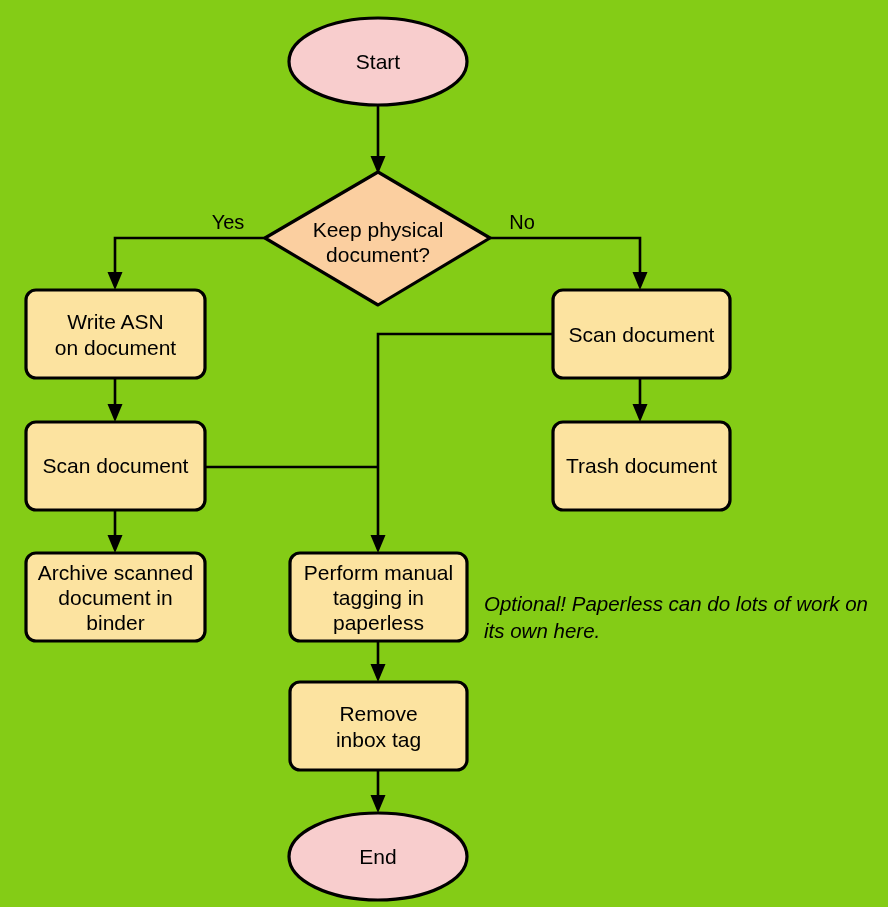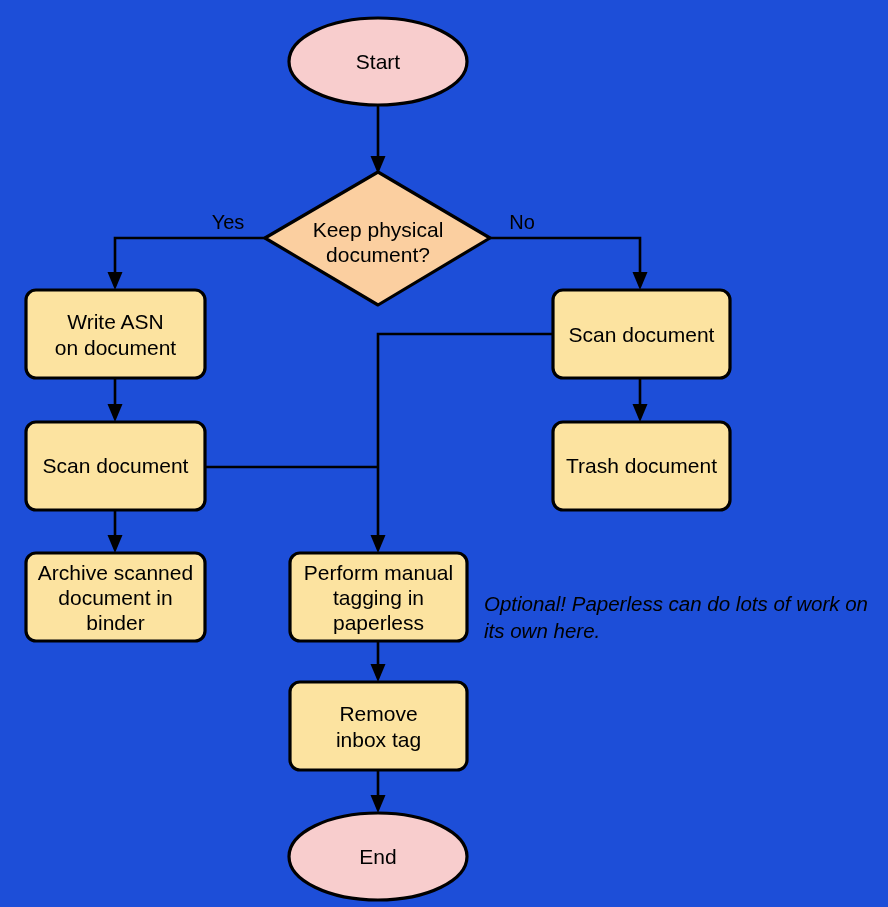--- a/index.html
+++ b/index.html
@@ -8,21 +8,21 @@
     padding: 0;
     background: #ffffff;
   }
   body {
     font-family: "Liberation Sans", sans-serif;
   }
   #canvas {
     position: relative;
     width: 888px;
     height: 907px;
-    background: #1d4ed8;
+    background: #84cc16;
     overflow: hidden;
   }
   #flow-svg {
     position: absolute;
     left: 0;
     top: 0;
     width: 888px;
     height: 907px;
   }
   .node-text {

